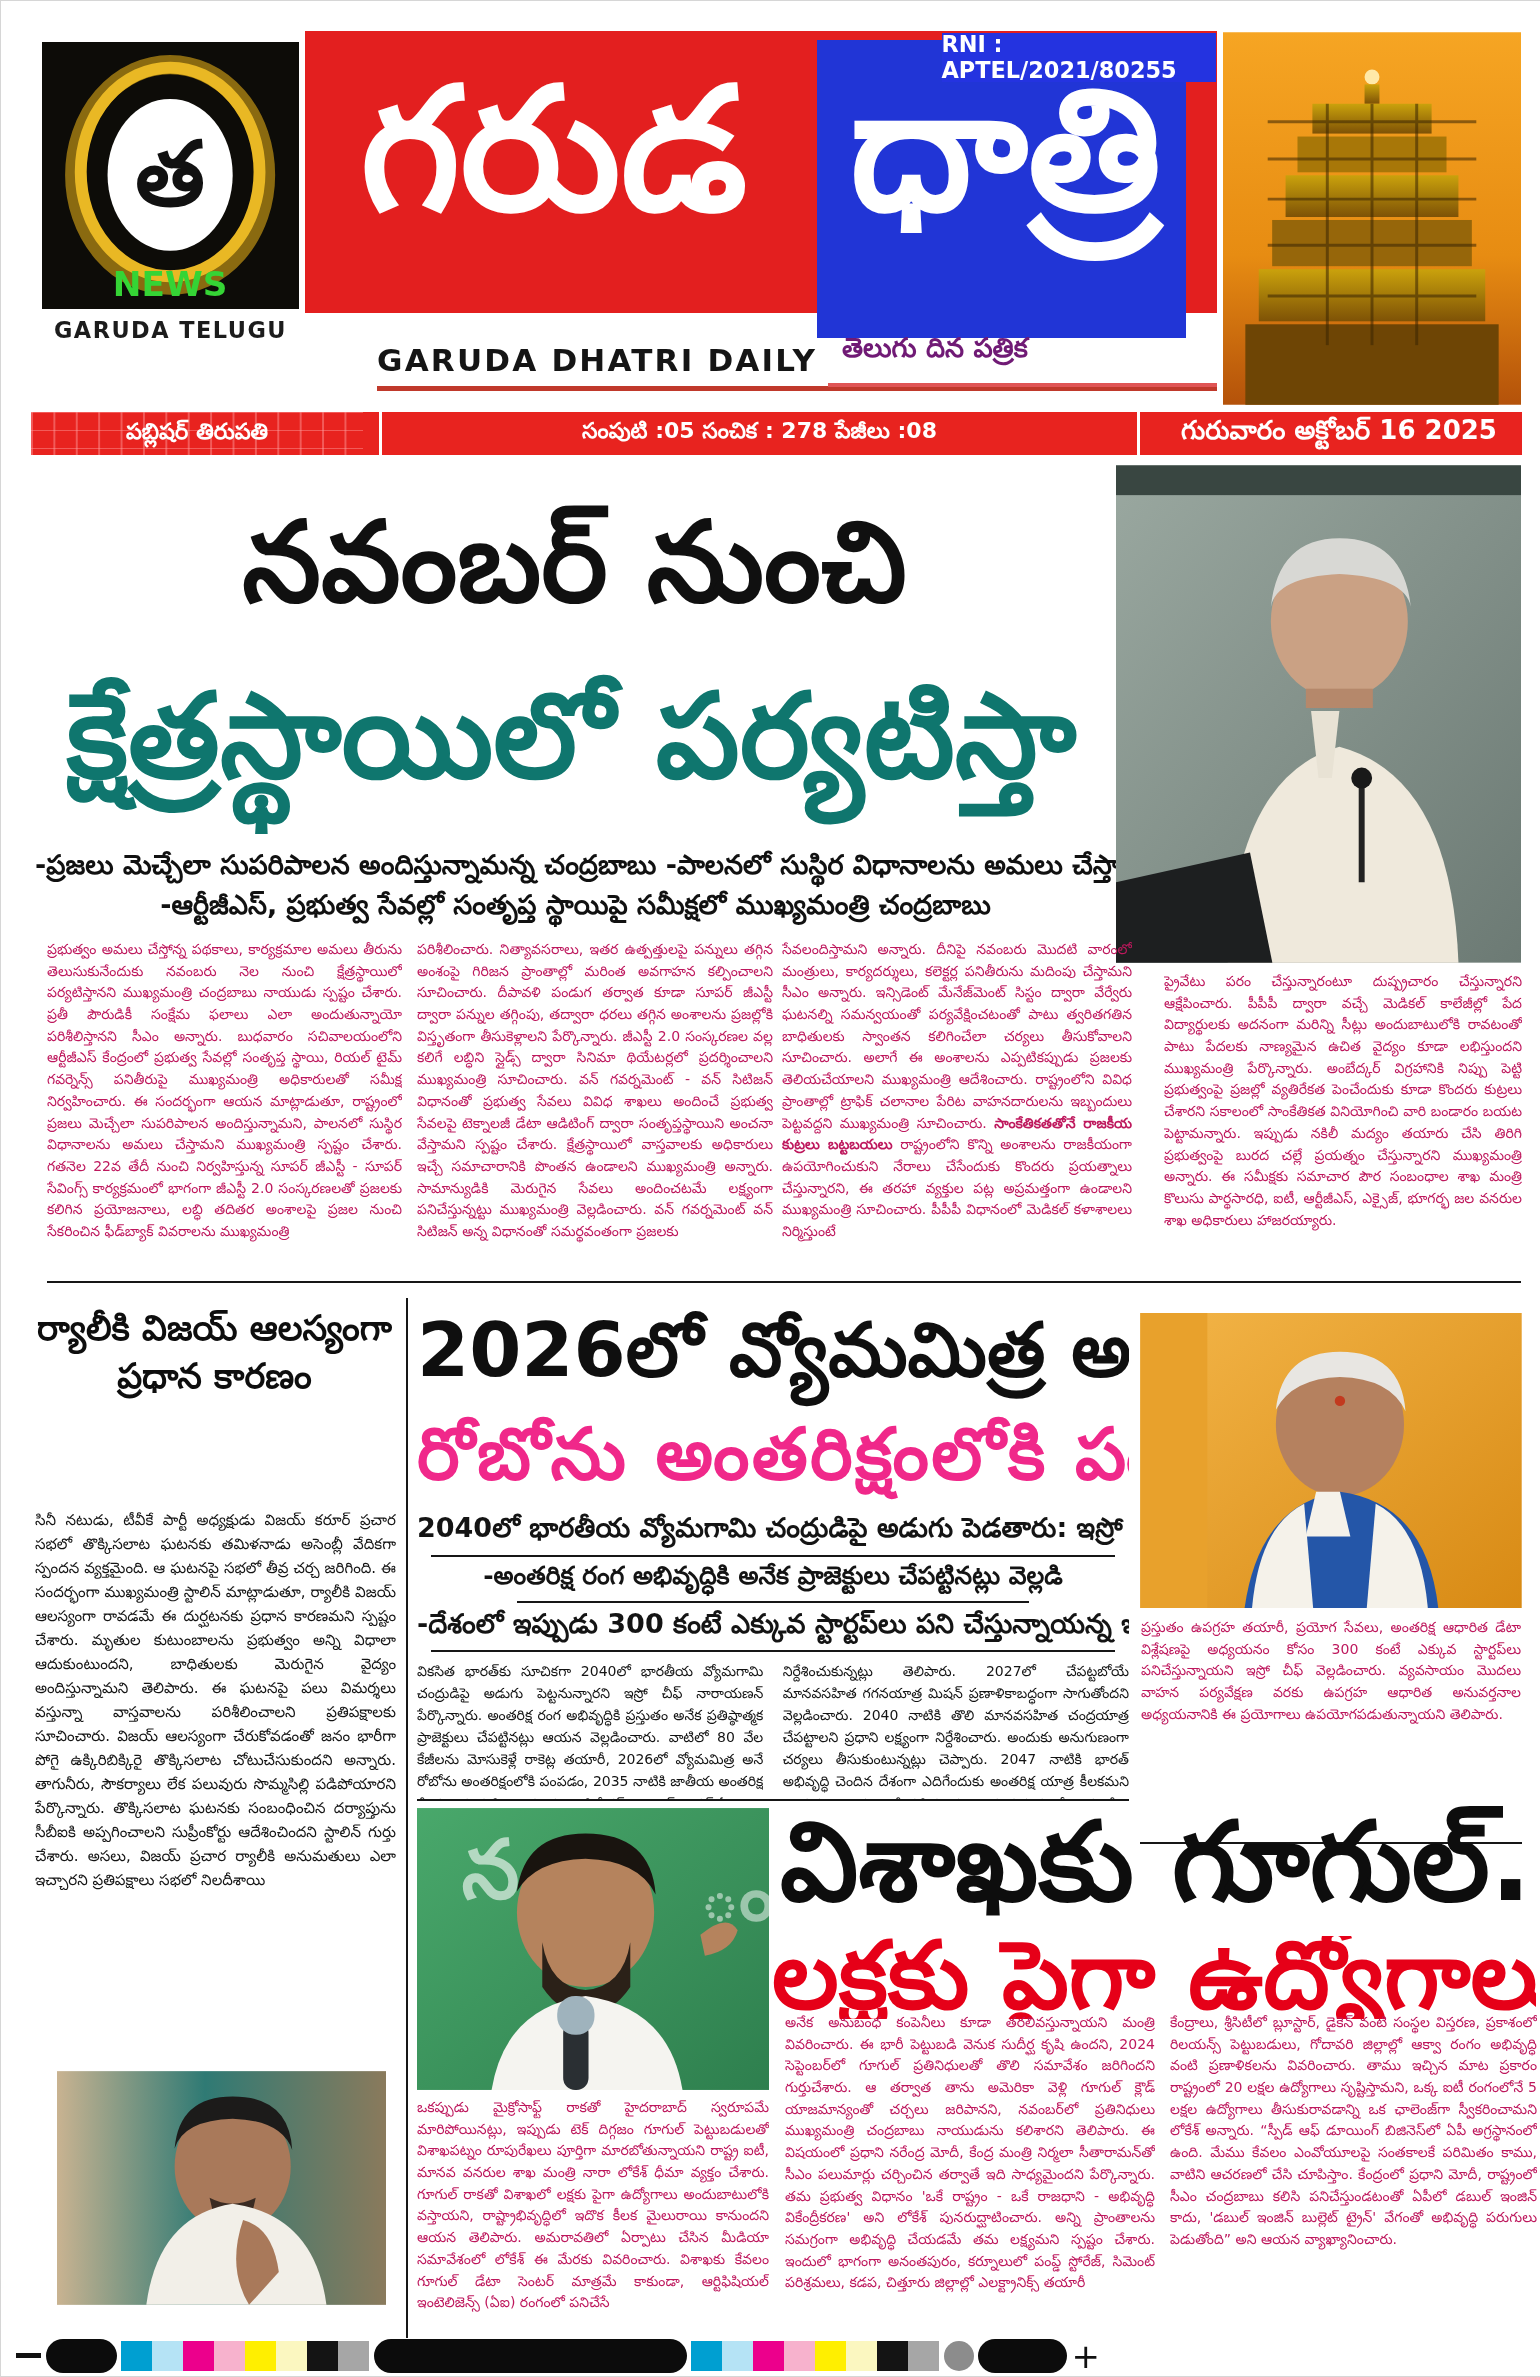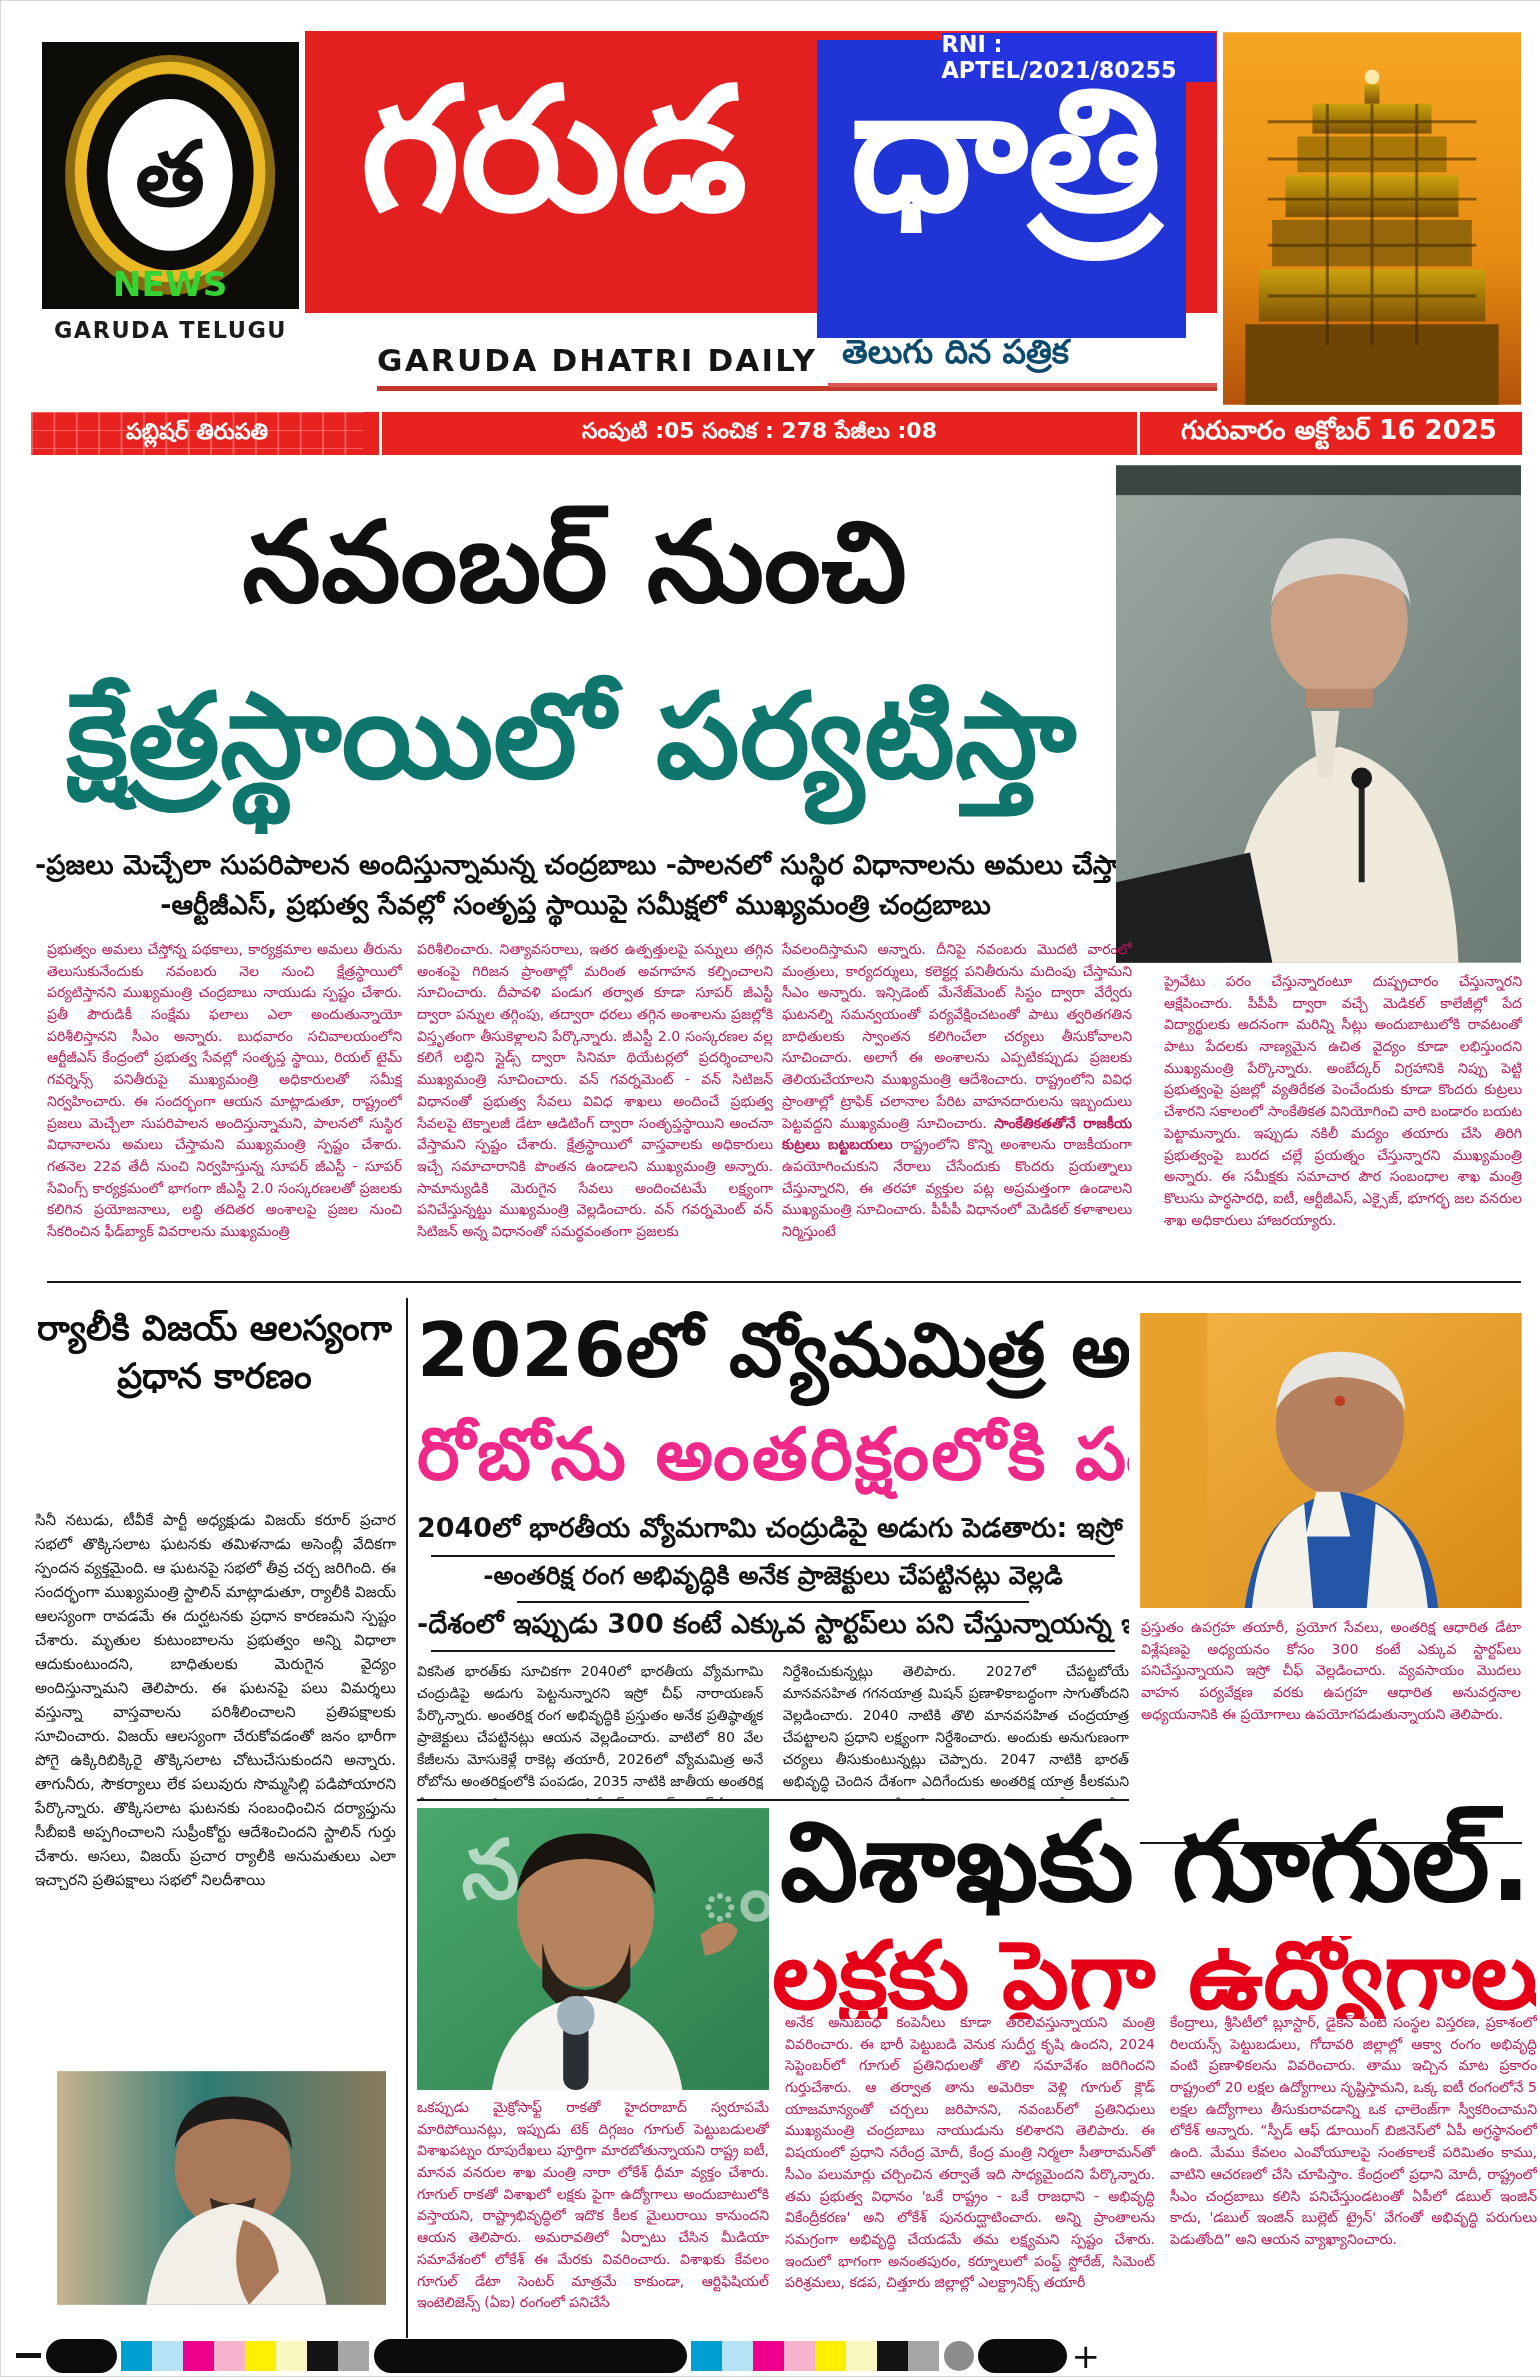--- a/index.html
+++ b/index.html
@@ -14,21 +14,21 @@
   .title-box{left:304px;top:30px;width:912px;height:282px;background:#e31f1f;}
   .title-blue{position:absolute;left:512px;top:9px;width:369px;height:298px;background:#2135d6;}
   .rni-box{position:absolute;right:1.5px;top:1.5px;width:274px;height:49px;background:#2433e0;
            display:flex;align-items:center;justify-content:center;color:#fff;font-weight:bold;font-size:22.4px;}
   .paper-title{position:absolute;left:0;top:30px;width:100%;margin:0;text-align:center;color:#ffffff;
                font-size:171px;line-height:1.2;font-weight:800;white-space:nowrap;overflow:hidden;height:246px;font-family:Liberation Mono, monospace;}
   .temple{left:1222px;top:31px;width:298px;height:373px;}
   .daily-en{left:376px;top:341px;width:432px;height:39px;font-size:31px;font-weight:800;
             letter-spacing:2.2px;color:#151515;white-space:nowrap;}
   .rule-en{left:376px;top:385px;width:840px;height:5.2px;background:#c0392b;}
-  .daily-te{left:841px;top:331px;width:373px;height:46px;font-size:33px;font-weight:800;color:#0c4a6e;white-space:nowrap;}
+  .daily-te{left:841px;top:331px;width:373px;height:46px;font-size:27px;font-weight:800;color:#701a75;white-space:nowrap;}
   .rule-te{left:827px;top:382px;width:389px;height:3.7px;background:#e05555;}
   
   .infobar{left:30px;top:411px;width:1491px;height:43px;background:#e8231f;display:flex;color:#fff;font-weight:bold;gap:16px;}
   .info-cell{display:flex;align-items:center;justify-content:center;height:100%;}
   .pub-cell{width:332px;font-size:22.4px;
      background-image:linear-gradient(rgba(255,160,160,.45) 1.5px,transparent 1.5px),
                       linear-gradient(90deg,rgba(255,160,160,.45) 1.5px,transparent 1.5px);
      background-size:22.4px 18px;}
   .sep{width:3px;background:#ffffff;height:100%;}
   .issue-cell{width:723px;font-size:22px;border-radius:10px;}

